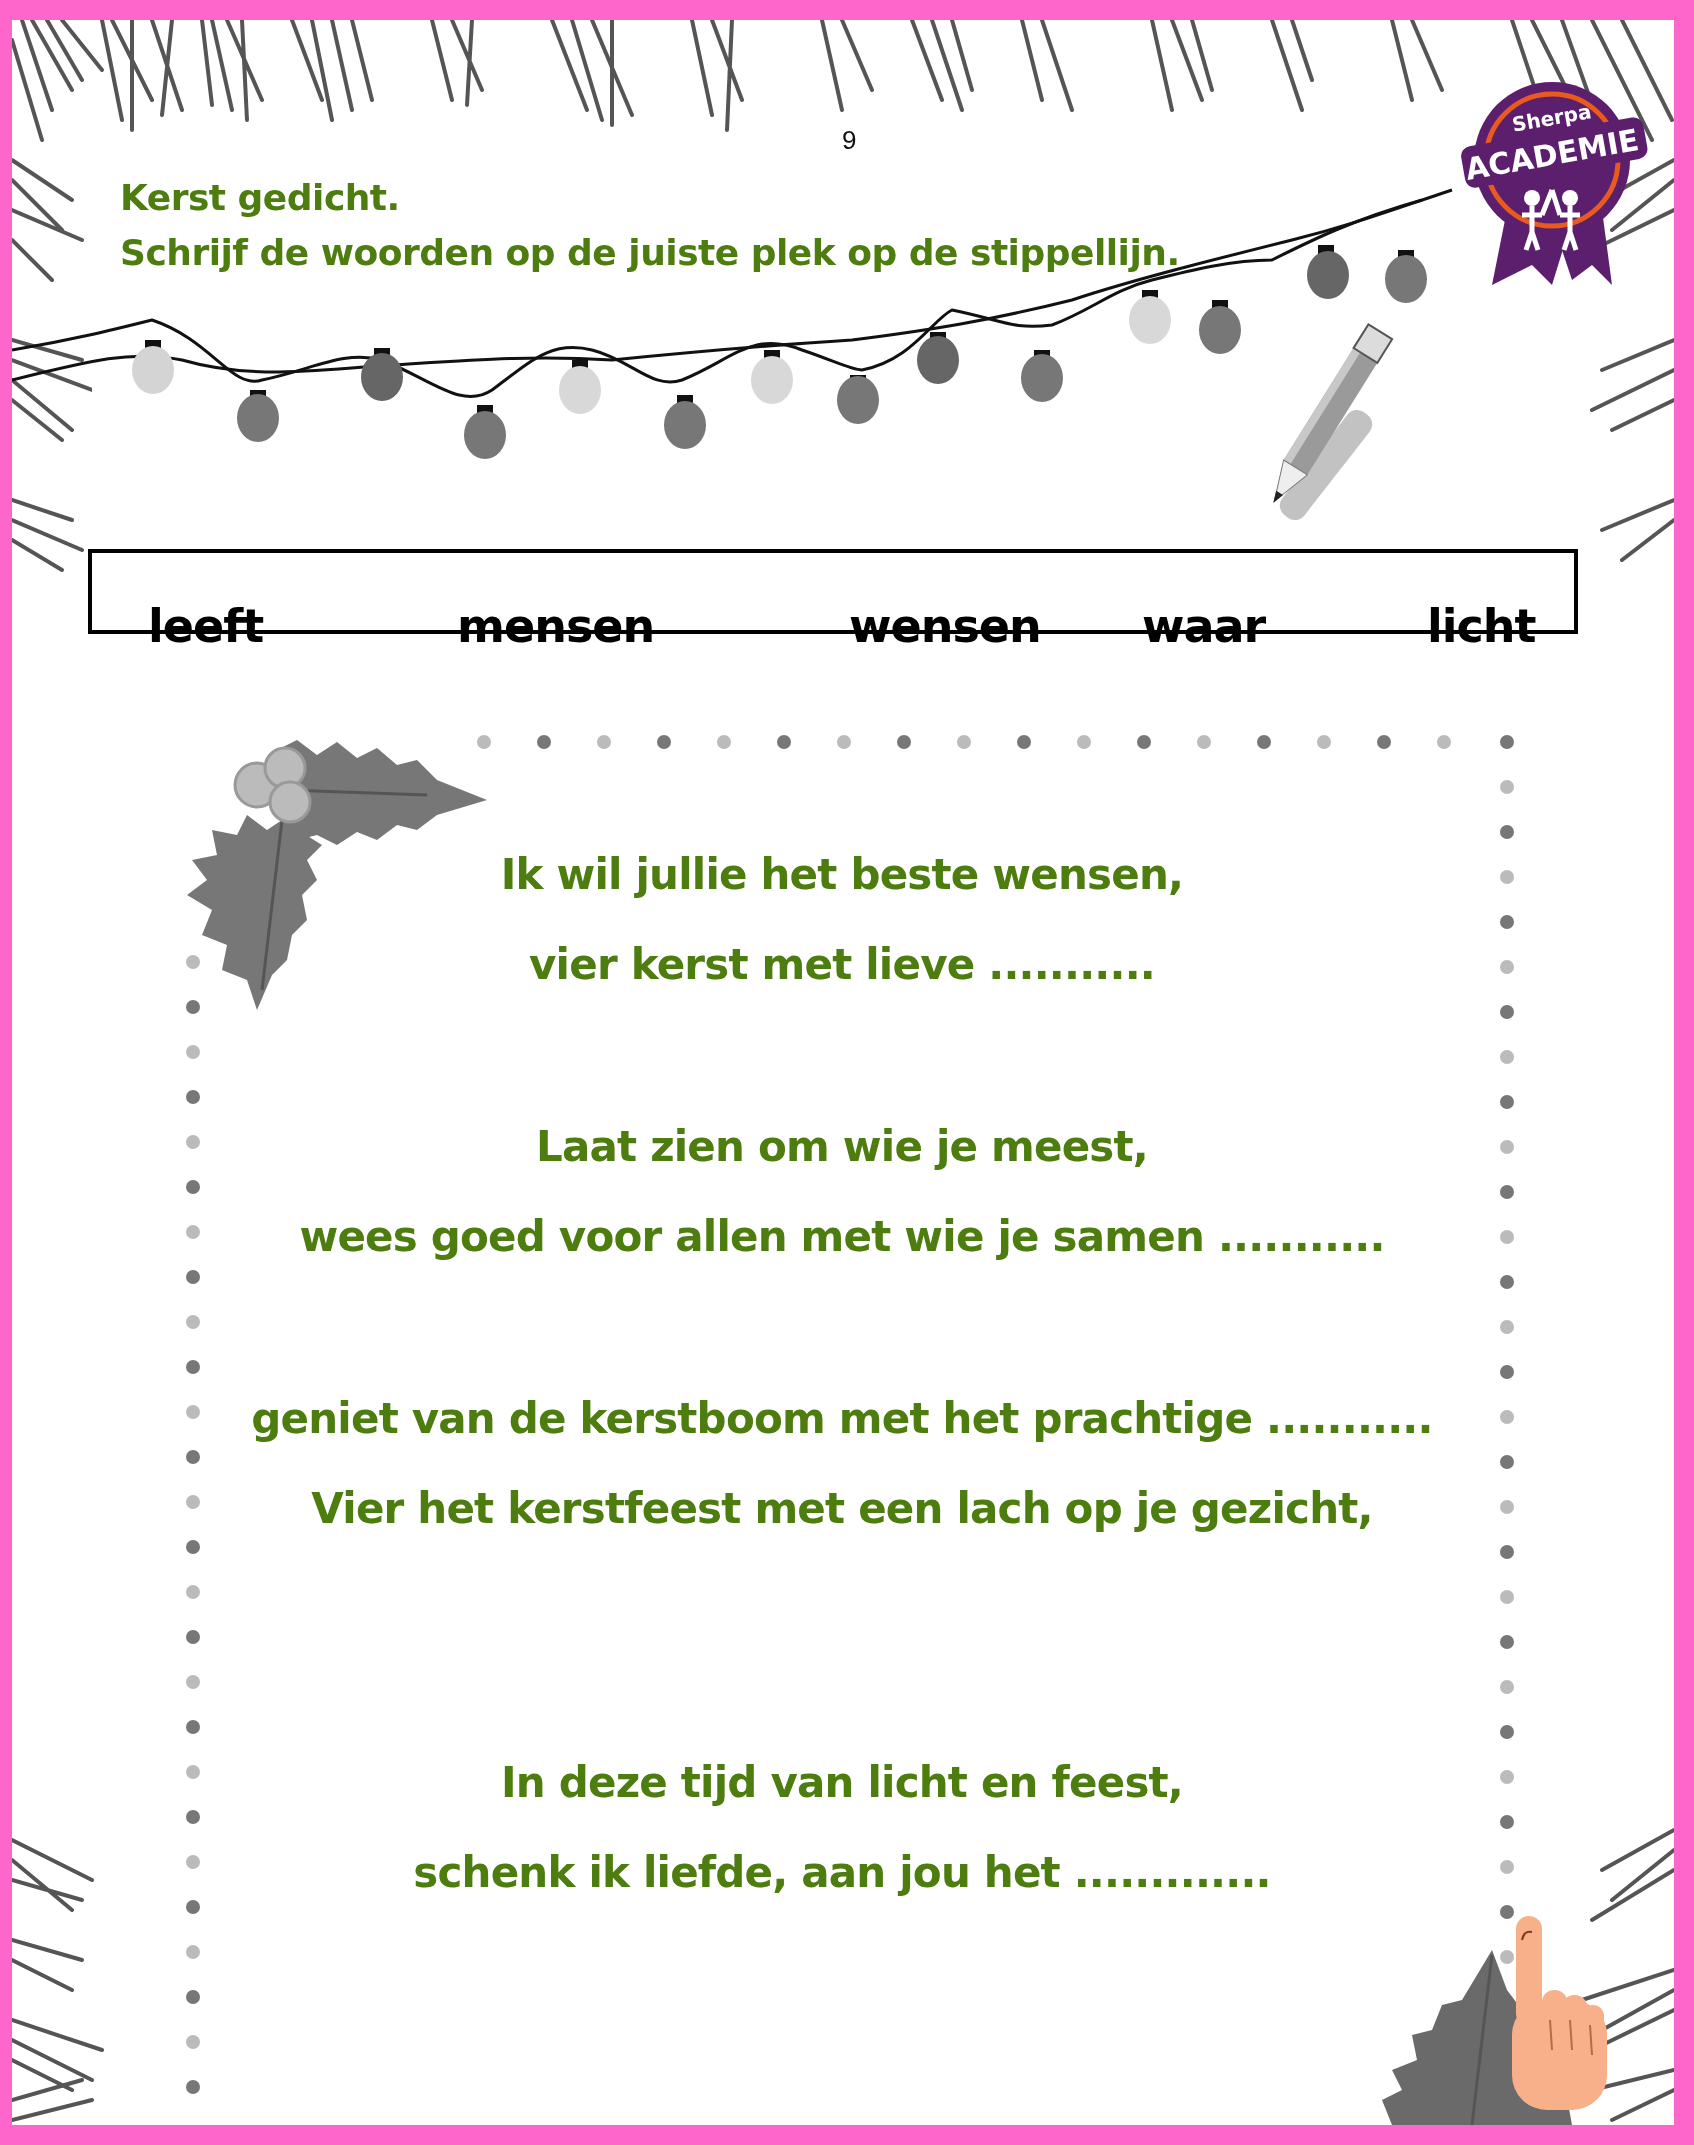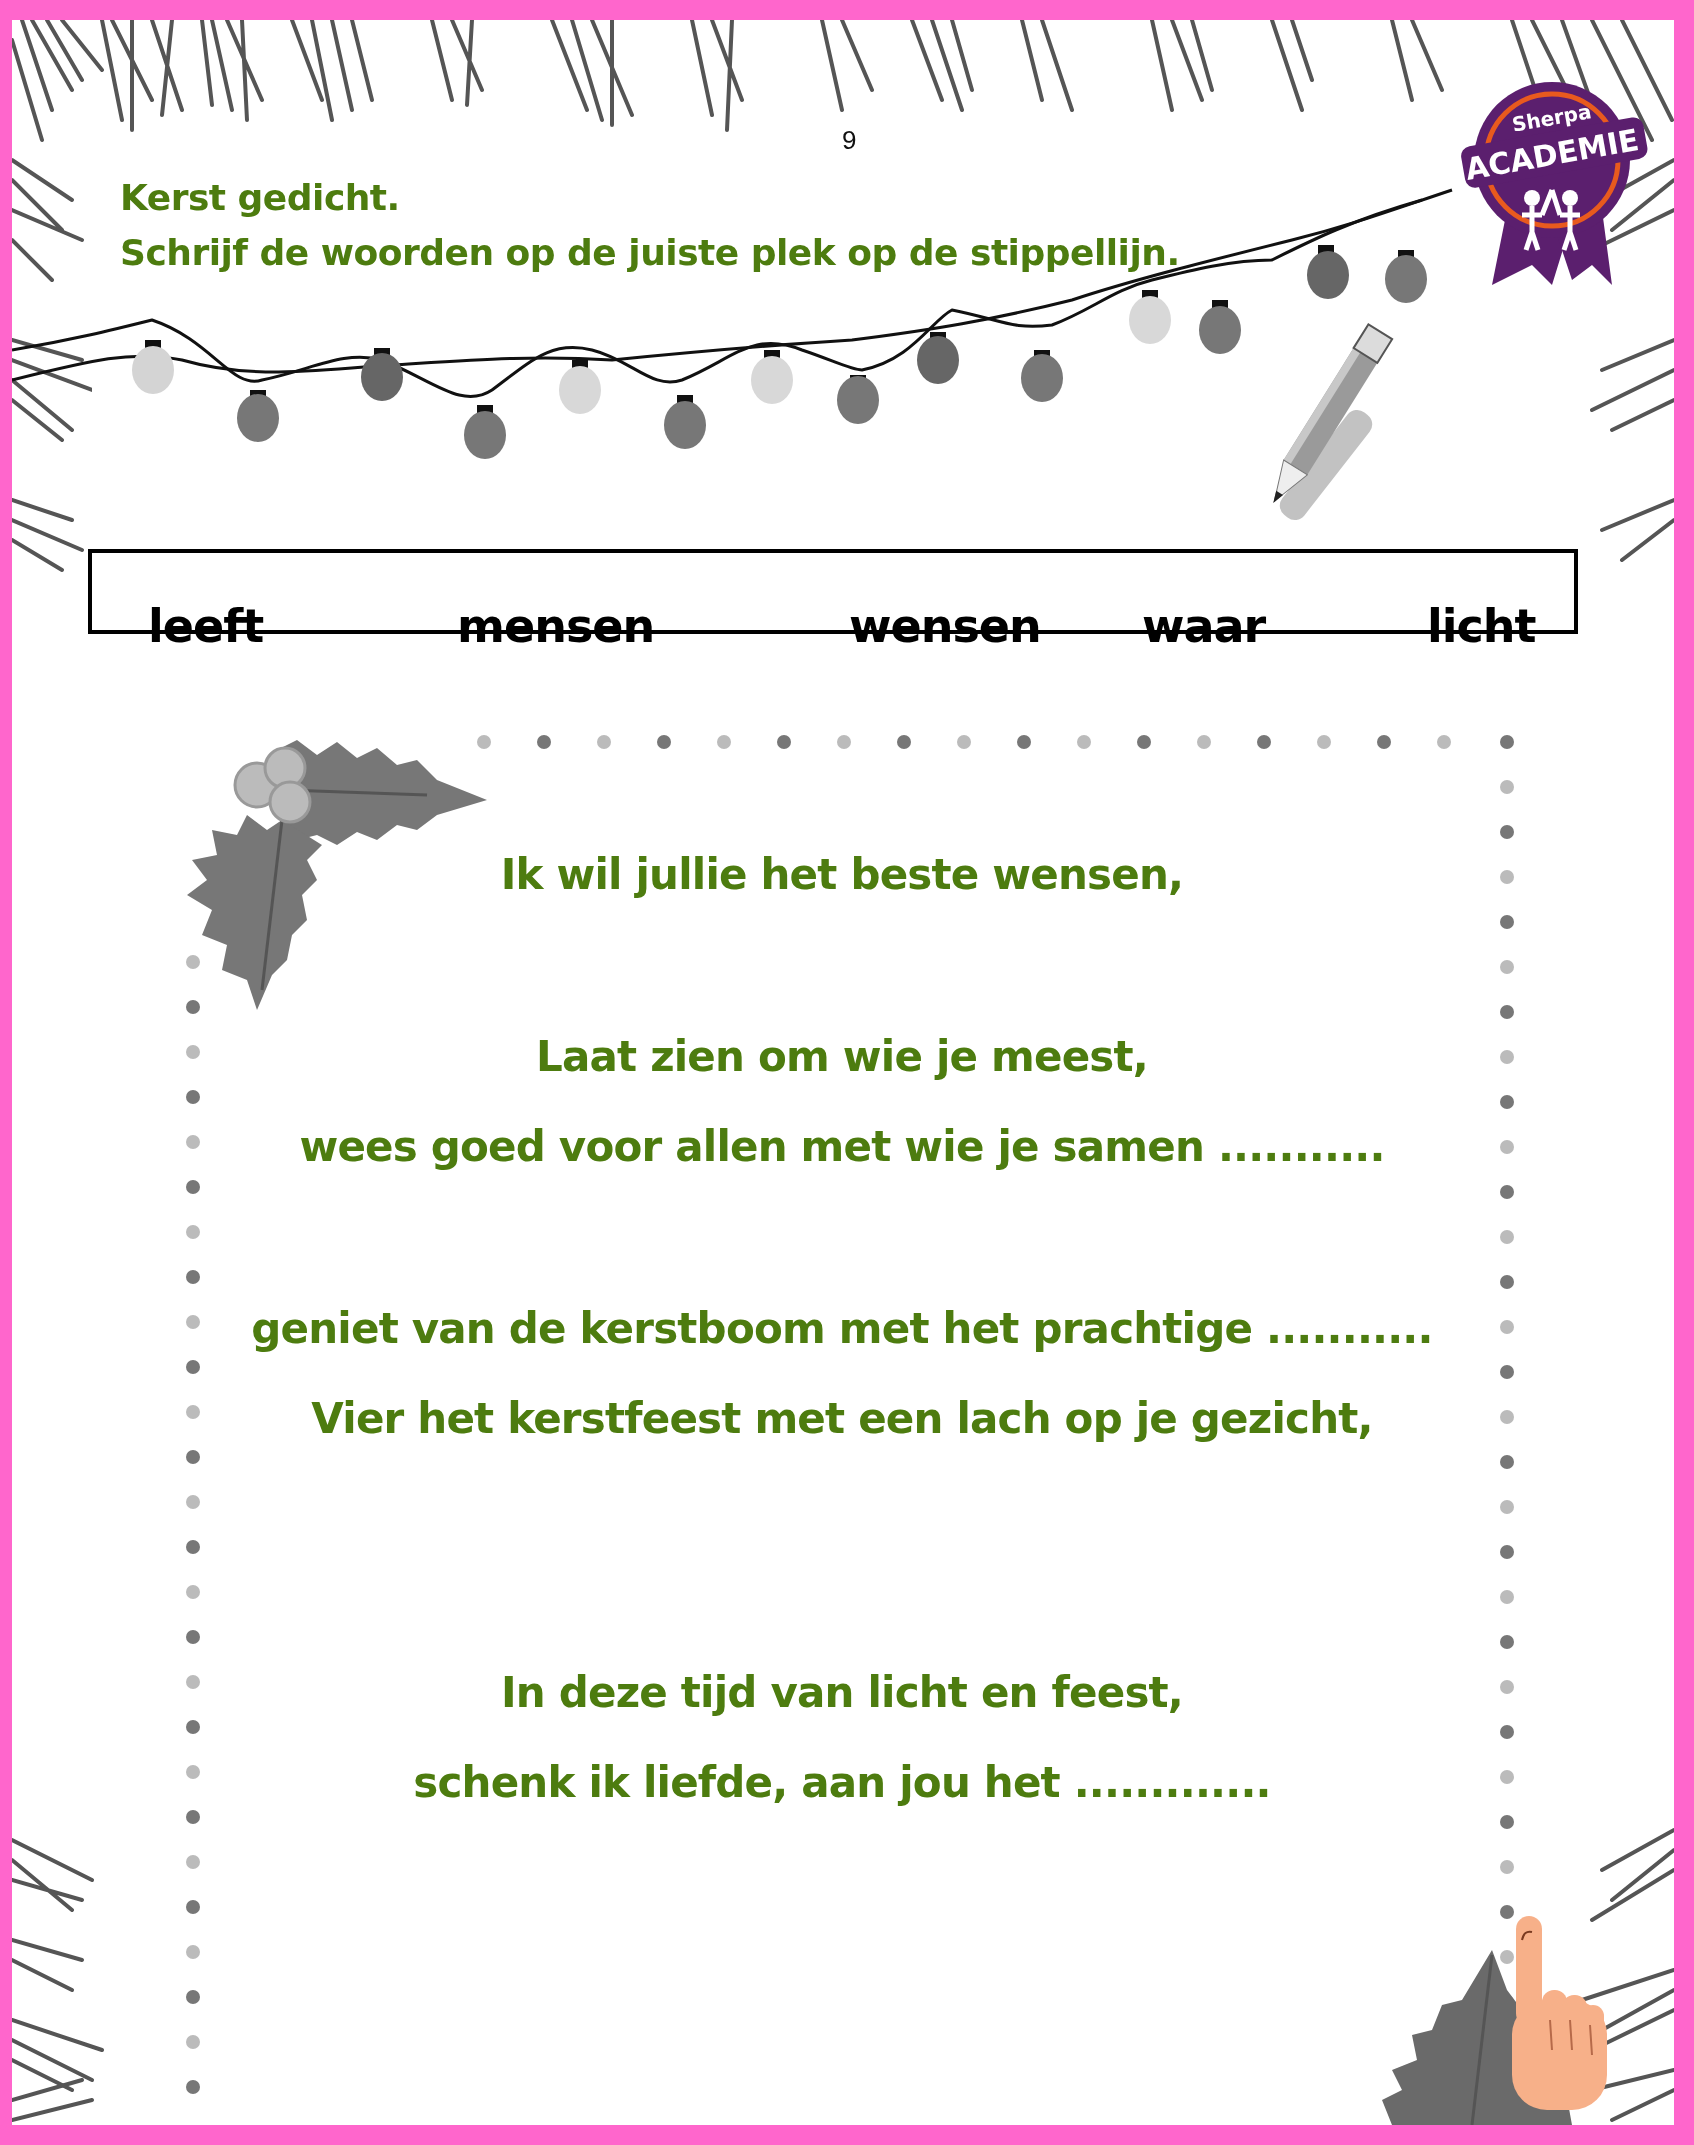--- a/index.html
+++ b/index.html
@@ -277,20 +277,21 @@
     <rect x="10" y="100" width="95" height="110" rx="35" fill="#f7b089"></rect>
     <rect x="40" y="90" width="25" height="60" rx="12" fill="#f7b089"></rect>
     <rect x="60" y="95" width="25" height="55" rx="12" fill="#f7b089"></rect>
     <rect x="80" y="105" width="22" height="50" rx="11" fill="#f7b089"></rect>
     <path d="M48 120 L50 150 M68 120 L70 150 M88 125 L90 155" stroke="#b66a4a" stroke-width="2"></path>
   </svg>
 
   <div class="poem">
     <div>
       <div class="line">Ik wil jullie het beste wensen,</div>
+      <div class="line">vier kerst met lieve ...........</div>
     </div>
     <div class="gap"></div>
     <div>
       <div class="line">Laat zien om wie je meest,</div>
       <div class="line">wees goed voor allen met wie je samen ...........</div>
     </div>
     <div class="gap"></div>
     <div>
       <div class="line">geniet van de kerstboom met het prachtige ...........</div>
       <div class="line">Vier het kerstfeest met een lach op je gezicht,</div>

